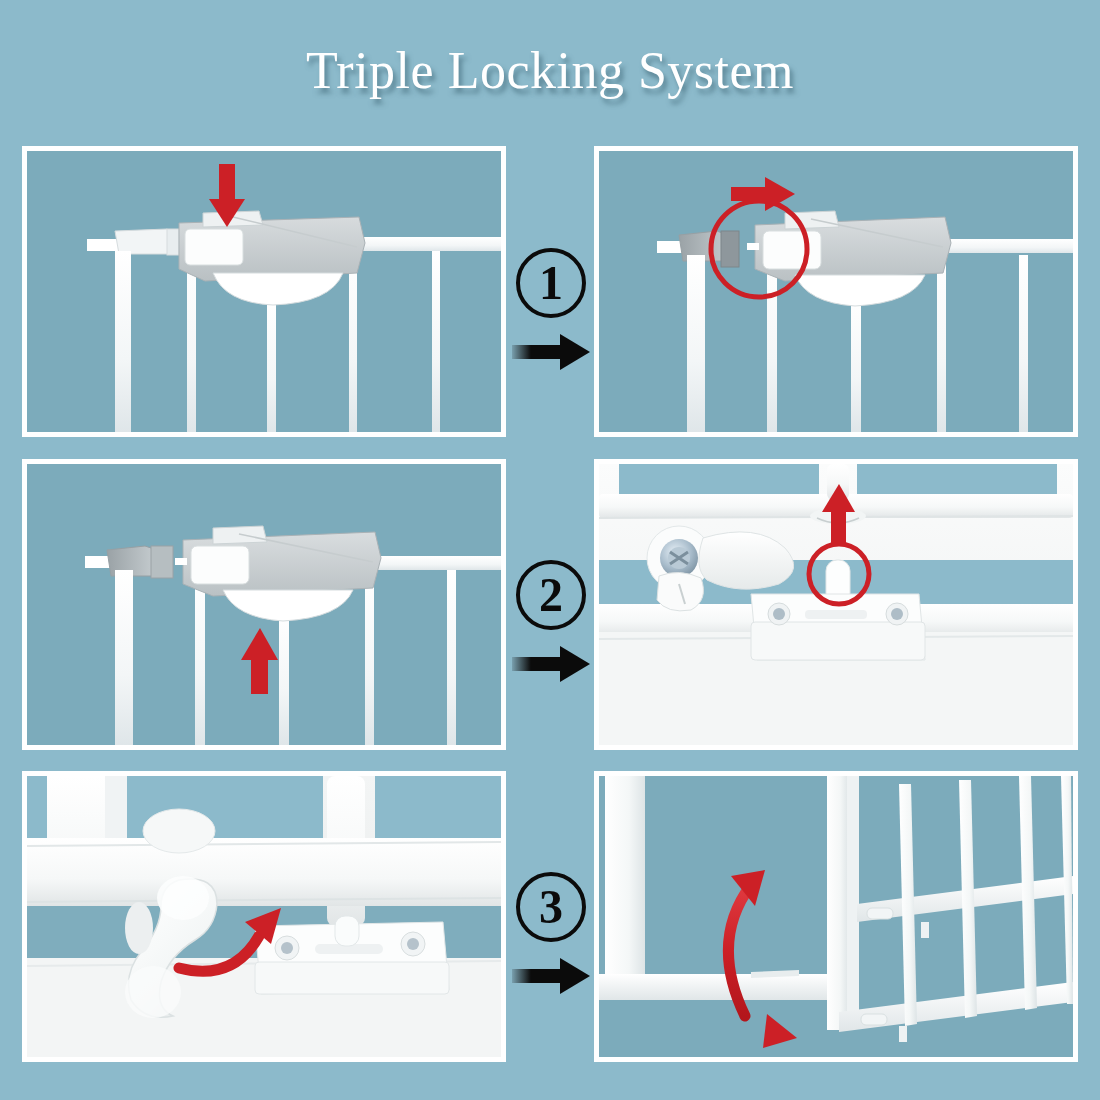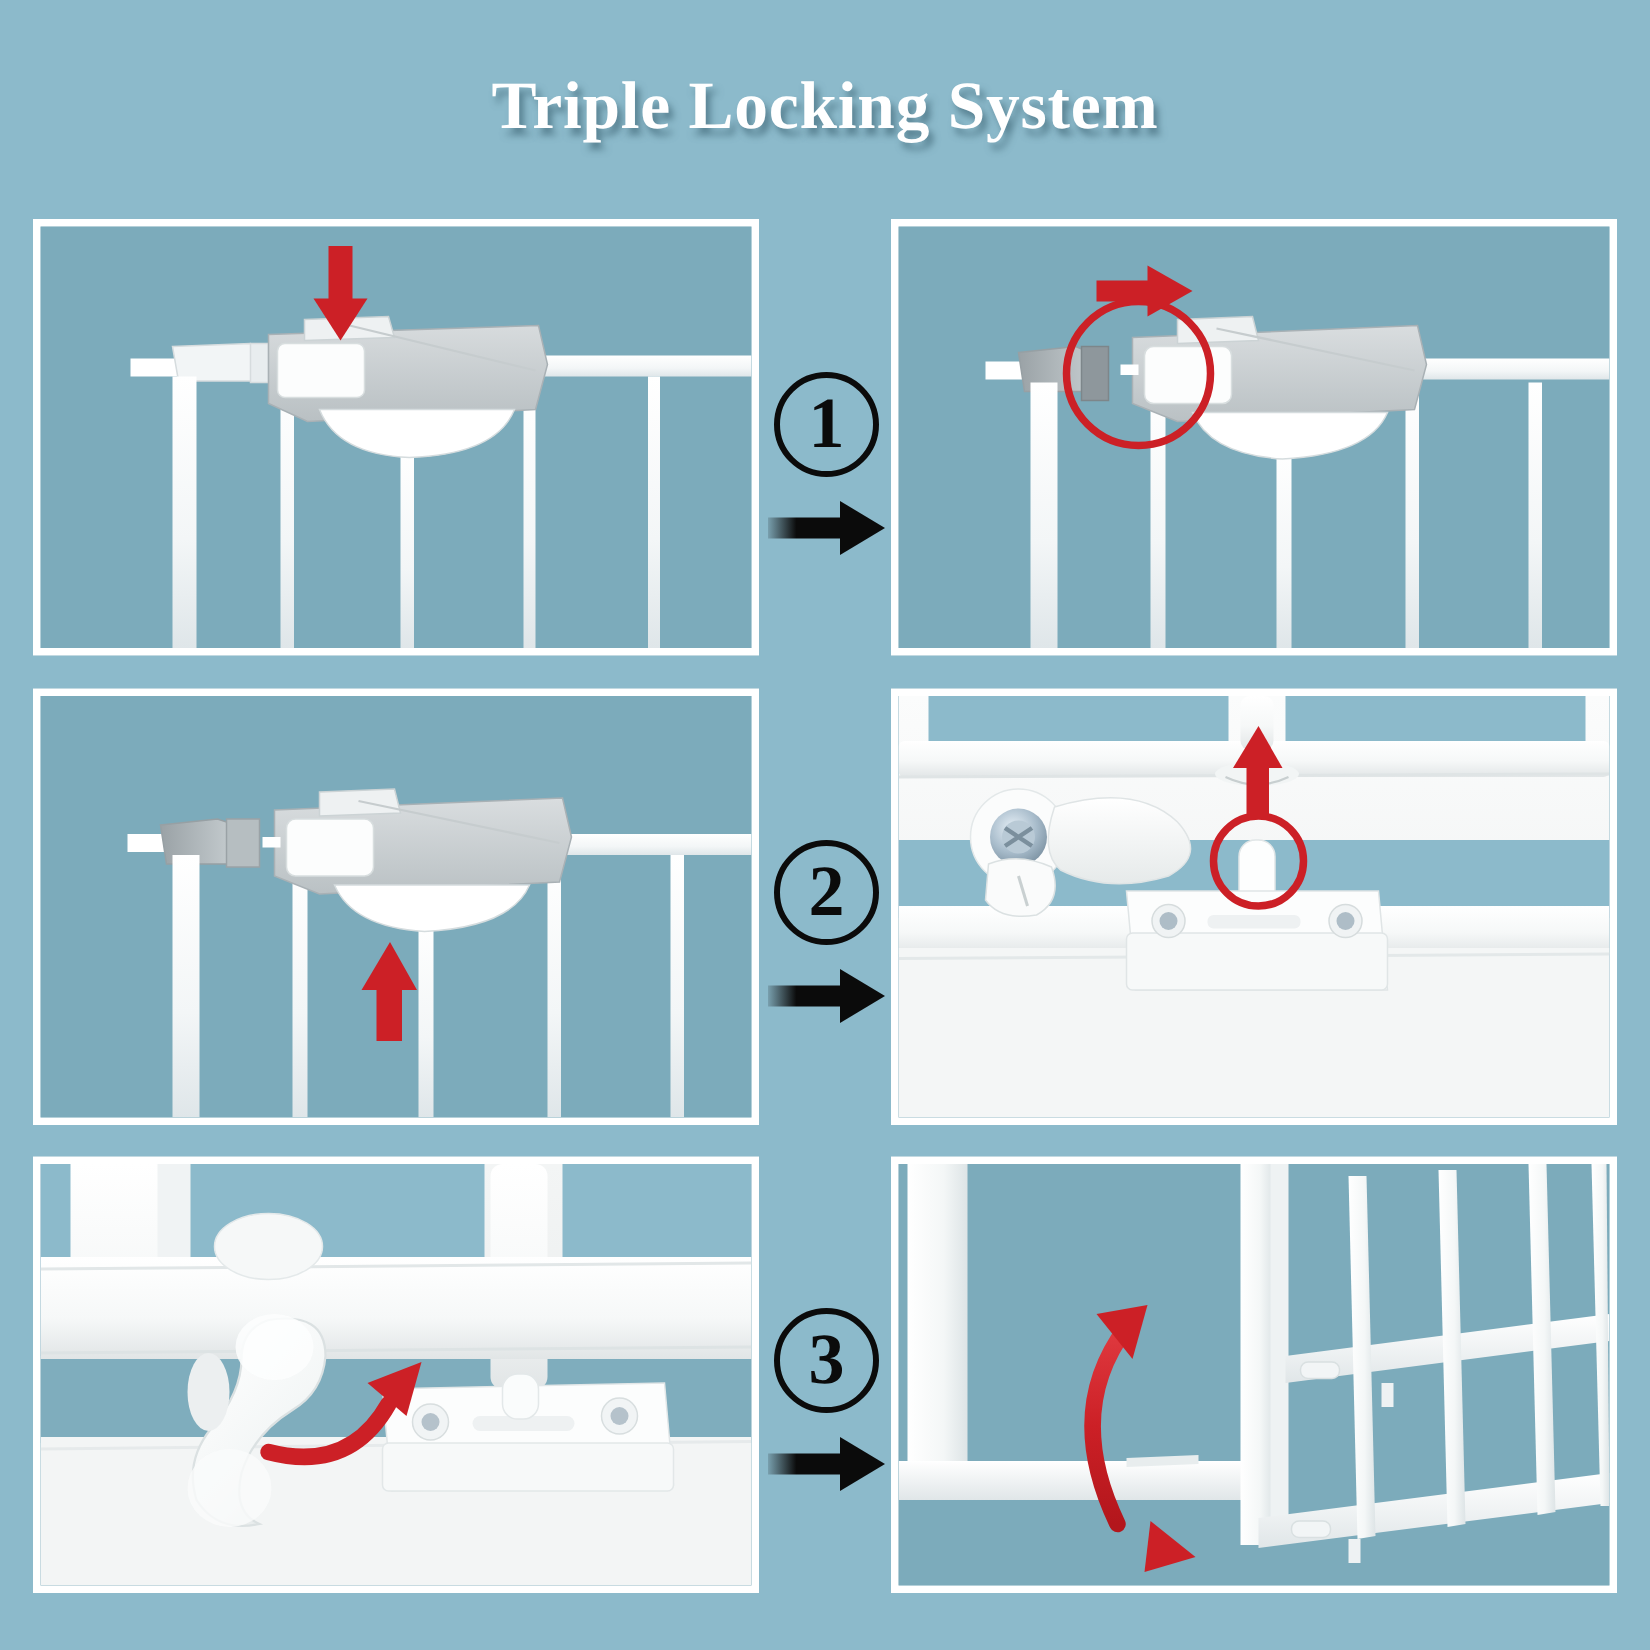--- a/index.html
+++ b/index.html
@@ -21,22 +21,22 @@
     left: 0;
     top: 0;
     width: 1100px;
     height: 140px;
     display: flex;
     align-items: center;
     justify-content: center;
   }
   .title-text {
     font-family: "Liberation Serif", "DejaVu Serif", serif;
-    font-weight: bold;
-    font-size: 45px;
+    font-weight: normal;
+    font-size: 52px;
     letter-spacing: 0.5px;
     color: #ffffff;
     text-shadow: 3px 5px 5px rgba(70,110,125,0.75);
     white-space: nowrap;
   }
 
   
   .panel {
     position: absolute;
     box-sizing: border-box;

